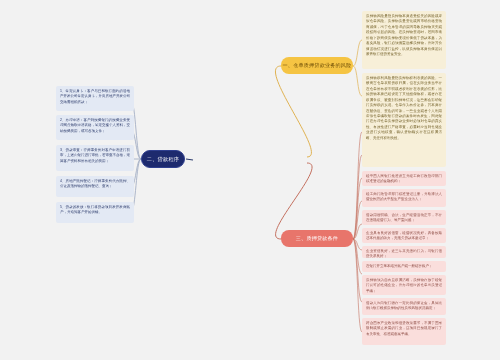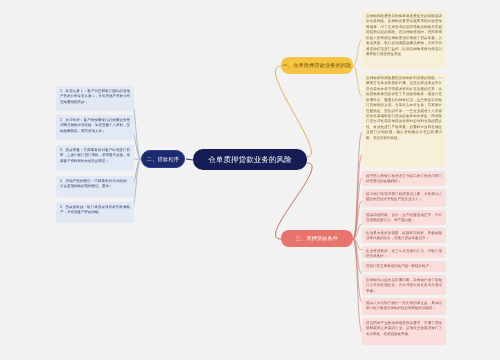--- a/index.html
+++ b/index.html
@@ -105,23 +105,20 @@
     <path d="M353,239 C358,239 357,155 362,155" stroke="#c4705f" stroke-width=".6" fill="none"></path>
     <path d="M353,239 C358,239 357,178 362,178" stroke="#c4705f" stroke-width=".6" fill="none"></path>
     <path d="M353,239 C358,239 357,201 362,201" stroke="#c4705f" stroke-width=".6" fill="none"></path>
     <path d="M353,239 C358,239 357,224 362,224" stroke="#c4705f" stroke-width=".6" fill="none"></path>
     <path d="M353,239 C358,239 357,250 362,250" stroke="#c4705f" stroke-width=".6" fill="none"></path>
     <path d="M353,239 C358,239 357,274 362,274" stroke="#c4705f" stroke-width=".6" fill="none"></path>
     <path d="M353,239 C358,239 357,302 362,302" stroke="#c4705f" stroke-width=".6" fill="none"></path>
     <path d="M353,239 C358,239 357,332 362,332" stroke="#c4705f" stroke-width=".6" fill="none"></path>
   </svg>
 
-  <div class="node node-root">
-    <span>仓单质押贷款业务的风险</span>
-  </div>
 
   <div class="node node-left">
     <span>二、贷款程序</span>
   </div>
 
   <div class="node node-amber">
     <span>一、仓单质押贷款业务的风险</span>
   </div>
 
   <div class="node node-salmon">

